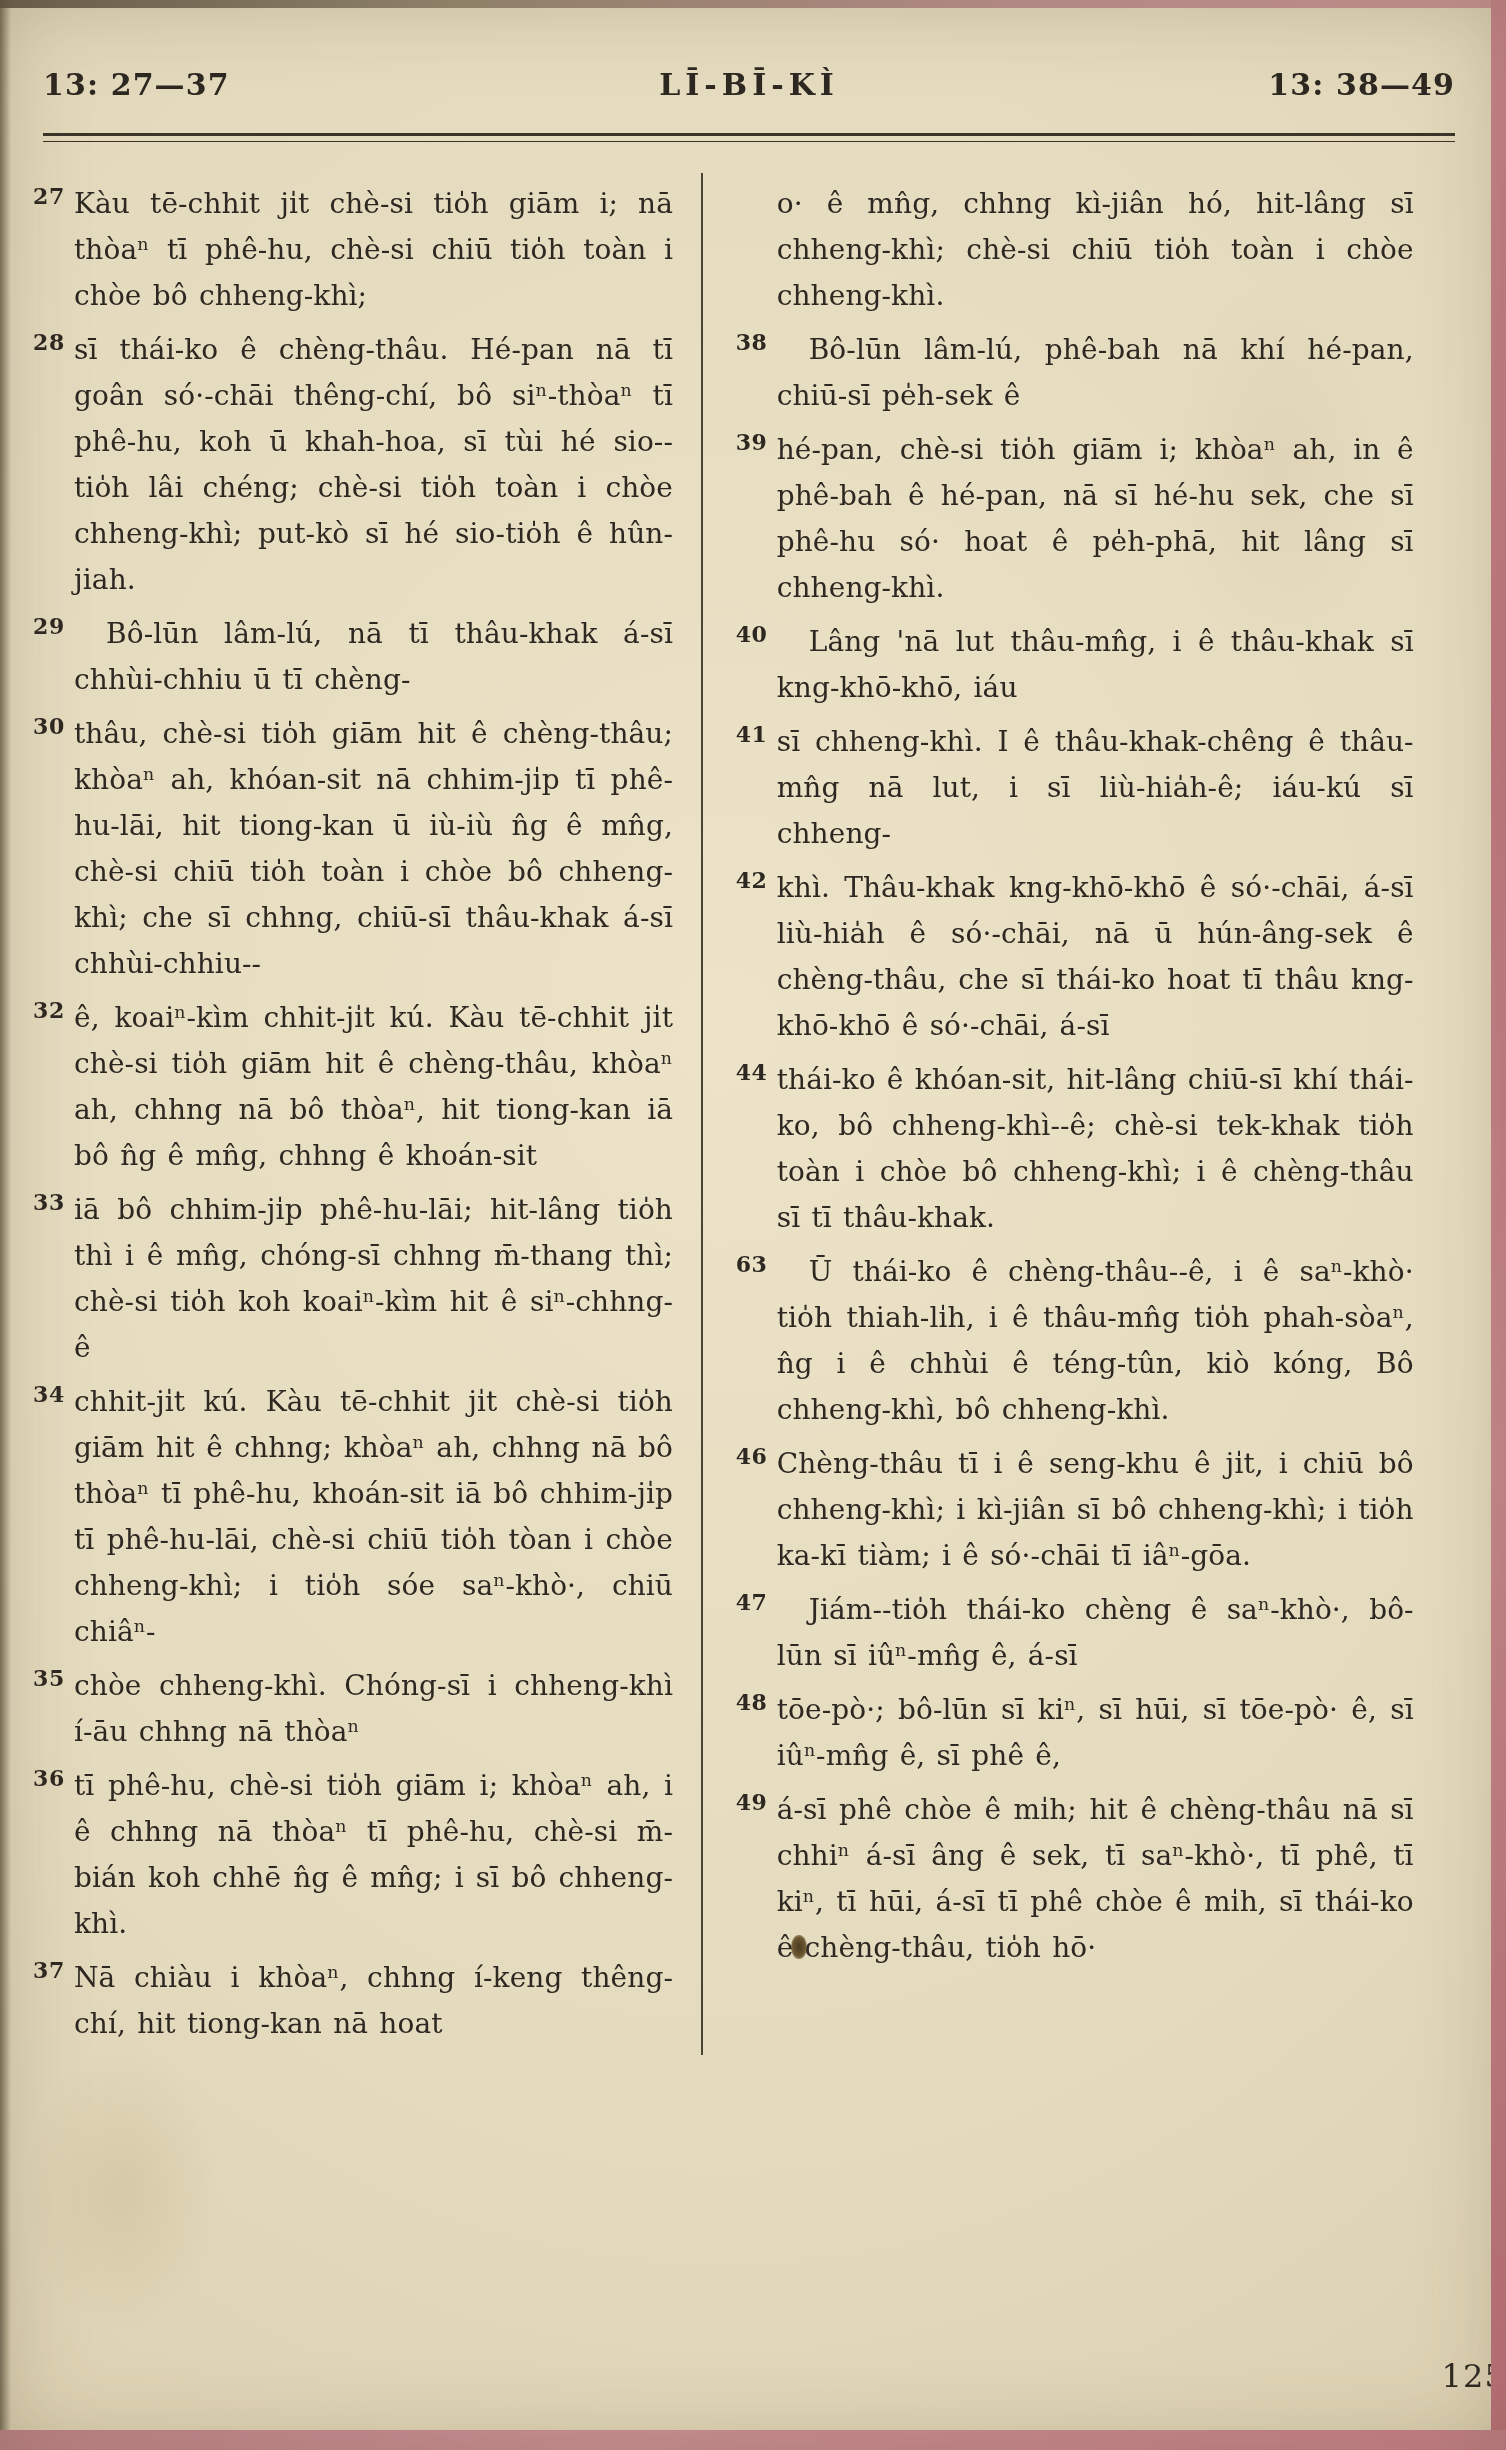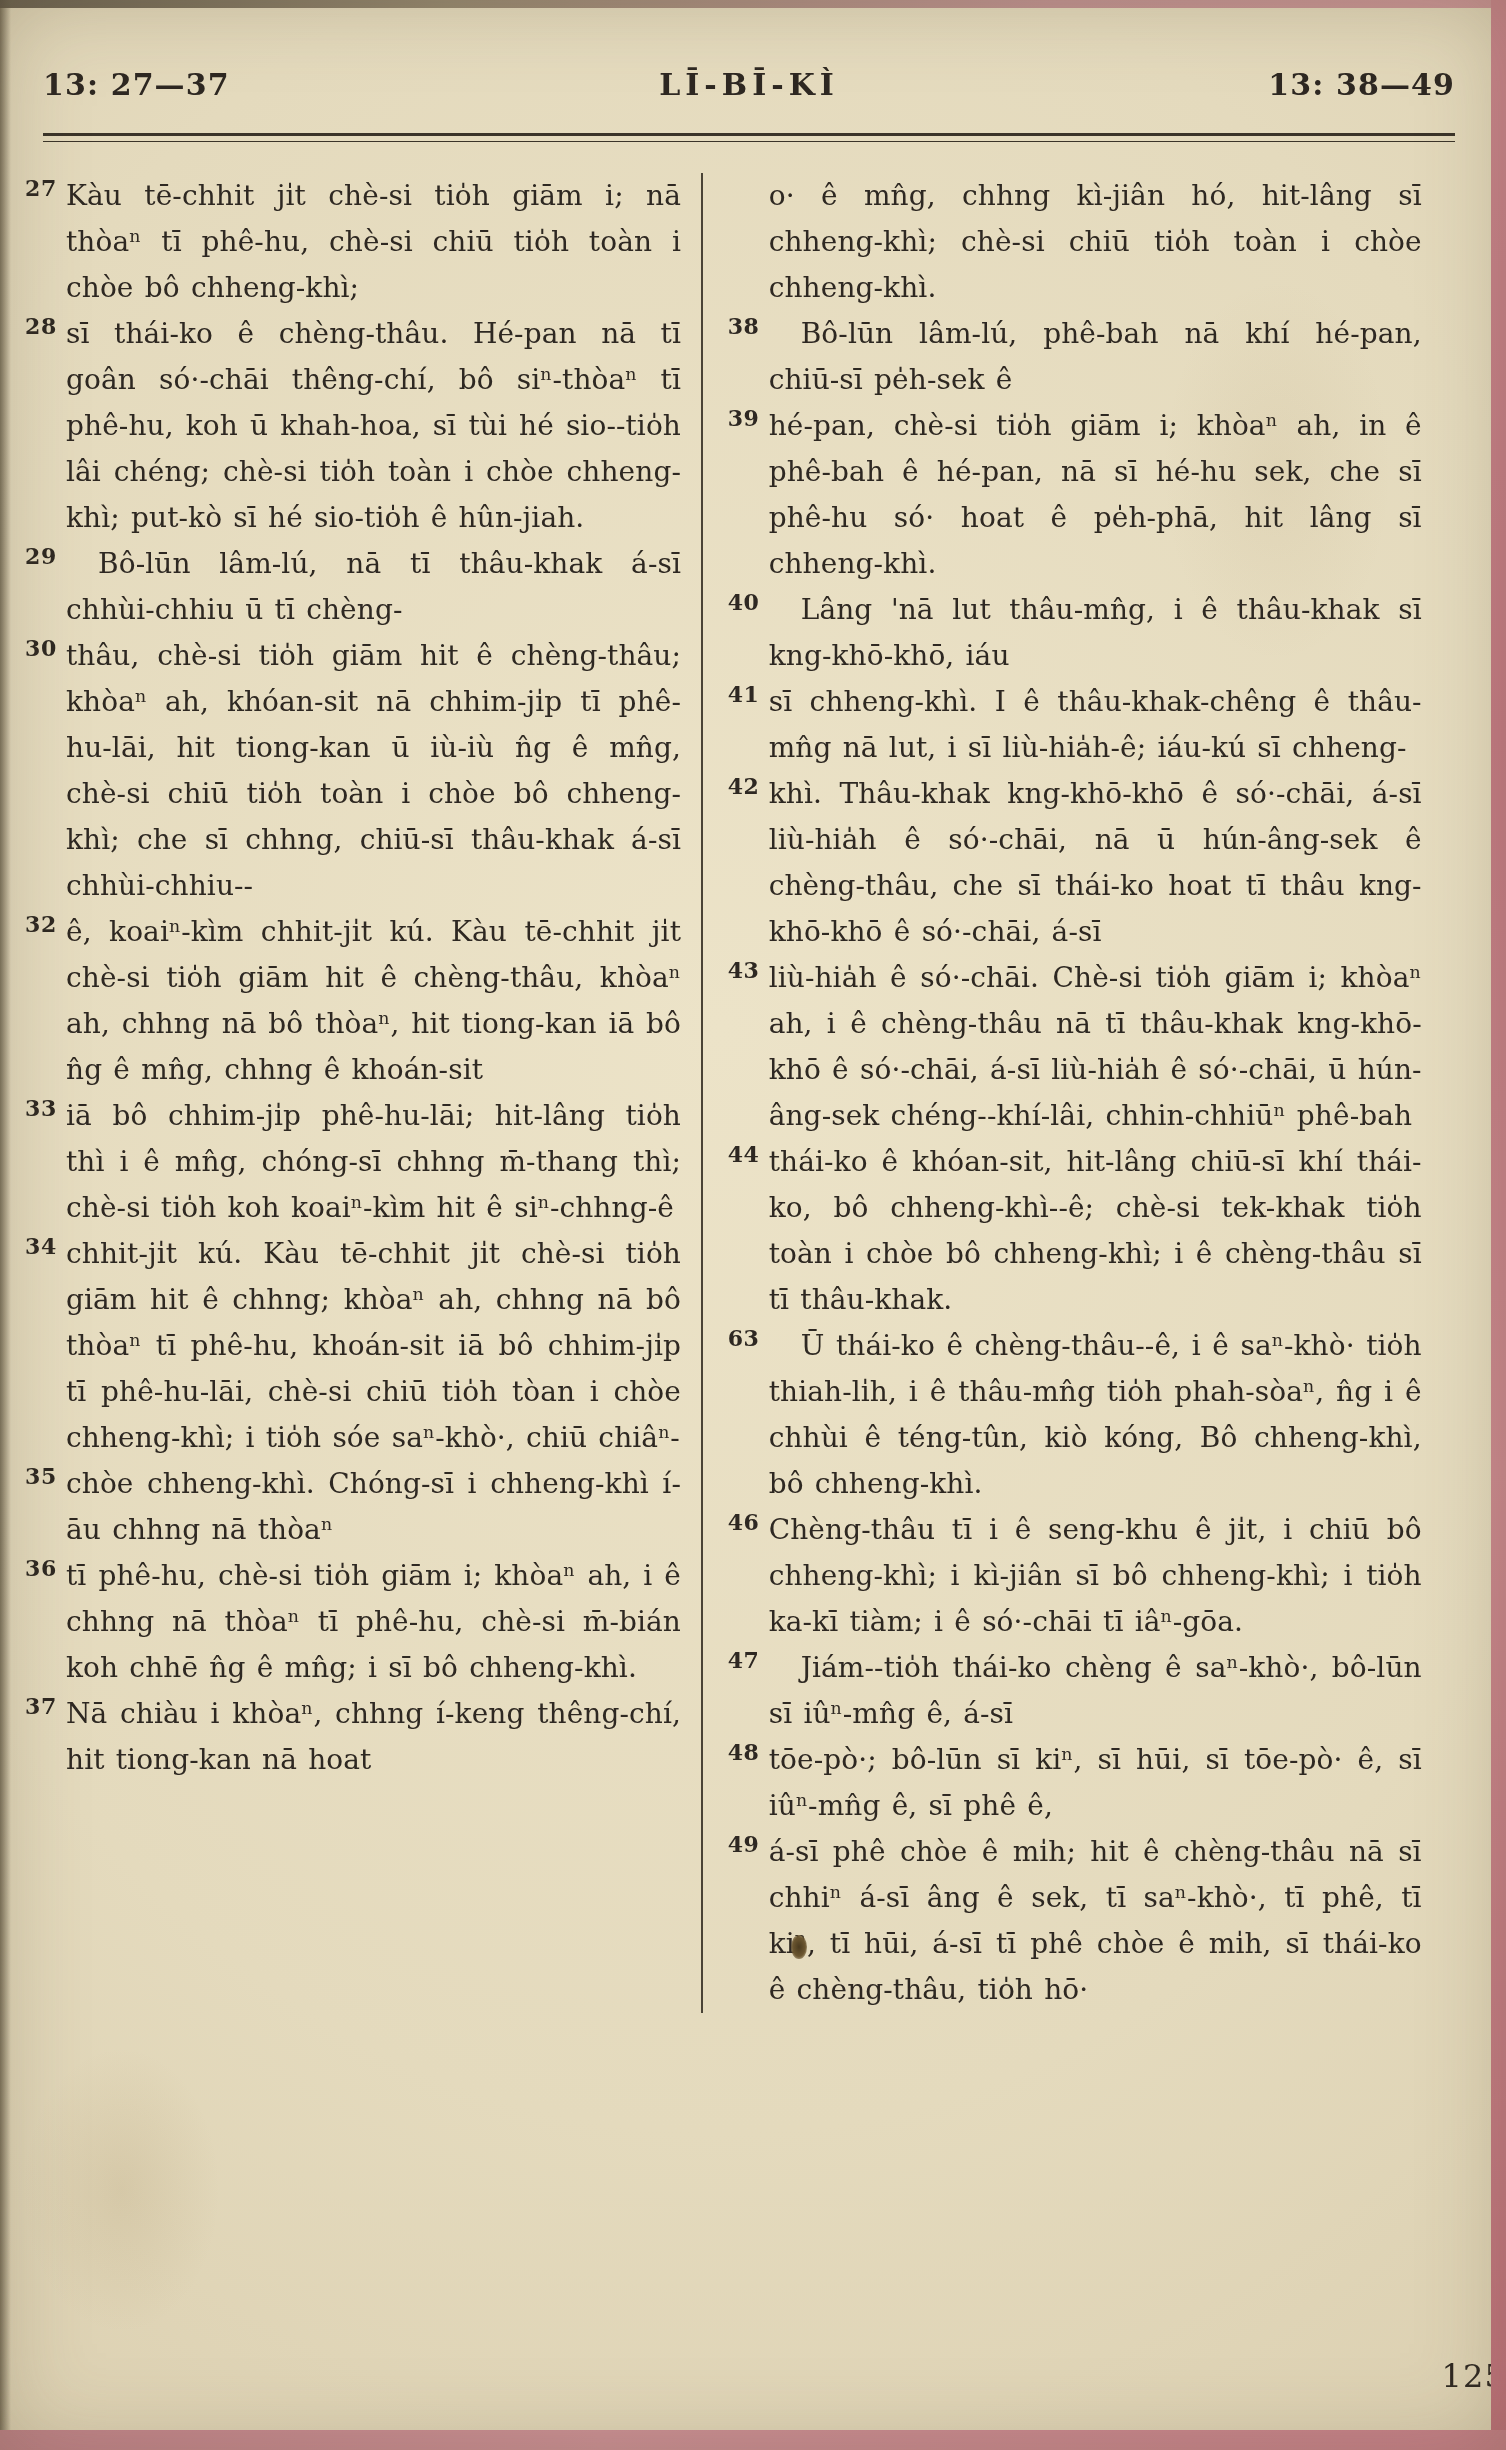--- a/index.html
+++ b/index.html
@@ -73,21 +73,21 @@
   .main {
     position: absolute; top: 173px; left: 66px; right: 39px;
     display: flex; align-items: stretch;
   }
   .col { font-size: 28px; line-height: 46px; text-align: justify;
          word-spacing: 2.2px; letter-spacing: 0.1px; }
   .col-left  { width: 615px; }
   .divider   { width: 1.7px; background: #4a4336; margin-left: 20px; }
   .col-right { width: 653px; margin-left: 66px; }
 
-  .verse { margin: 0; position: relative; }
+  .verse { margin: 8px; position: relative; }
   .verse.indent { text-indent: 32px; }
   .vnum {
     position: absolute; left: -41px; top: 3.9px;
     font-weight: bold; font-size: 22px; line-height: 1;
     letter-spacing: 0.6px; text-indent: 0;
   }
 
   .footer {
     position: absolute; bottom: 55px; left: 0; right: 0;
     text-align: right; font-size: 32px; letter-spacing: 1.1px;
@@ -123,21 +123,20 @@
         <p class="verse"><span class="vnum">37</span><span class="vtext">Nā chiàu i khòaⁿ, chhng í-keng thêng-chí, hit tiong-kan nā hoat</span></p>
       </section>
     <div class="divider"></div>
     <section class="col col-right">
         <p class="verse"><span class="vtext">o· ê mn̂g, chhng kì-jiân hó, hit-lâng sī chheng-khì; chè-si chiū tio̍h toàn i chòe chheng-khì.</span></p>
         <p class="verse indent"><span class="vnum">38</span><span class="vtext">Bô-lūn lâm-lú, phê-bah nā khí hé-pan, chiū-sī pe̍h-sek ê</span></p>
         <p class="verse"><span class="vnum">39</span><span class="vtext">hé-pan, chè-si tio̍h giām i; khòaⁿ ah, in ê phê-bah ê hé-pan, nā sī hé-hu sek, che sī phê-hu só· hoat ê pe̍h-phā, hit lâng sī chheng-khì.</span></p>
         <p class="verse indent"><span class="vnum">40</span><span class="vtext">Lâng 'nā lut thâu-mn̂g, i ê thâu-khak sī kng-khō-khō, iáu</span></p>
         <p class="verse"><span class="vnum">41</span><span class="vtext">sī chheng-khì. I ê thâu-khak-chêng ê thâu-mn̂g nā lut, i sī liù-hia̍h-ê; iáu-kú sī chheng-</span></p>
         <p class="verse"><span class="vnum">42</span><span class="vtext">khì. Thâu-khak kng-khō-khō ê só·-chāi, á-sī liù-hia̍h ê só·-chāi, nā ū hún-âng-sek ê chèng-thâu, che sī thái-ko hoat tī thâu kng-khō-khō ê só·-chāi, á-sī</span></p>
-        <p class="verse"><span class="vnum">43</span><span class="vtext">liù-hia̍h ê só·-chāi. Chè-si tio̍h giām i; khòaⁿ ah, i ê chèng-thâu nā tī thâu-khak kng-khō-khō ê só·-chāi, á-sī liù-hia̍h ê só·-chāi, ū hún-âng-sek chéng--khí-lâi, chhin-chhiūⁿ phê-bah</span></p>
         <p class="verse"><span class="vnum">44</span><span class="vtext">thái-ko ê khóan-sit, hit-lâng chiū-sī khí thái-ko, bô chheng-khì--ê; chè-si tek-khak tio̍h toàn i chòe bô chheng-khì; i ê chèng-thâu sī tī thâu-khak.</span></p>
         <p class="verse indent"><span class="vnum">63</span><span class="vtext">Ū thái-ko ê chèng-thâu--ê, i ê saⁿ-khò· tio̍h thiah-li̍h, i ê thâu-mn̂g tio̍h phah-sòaⁿ, n̂g i ê chhùi ê téng-tûn, kiò kóng, Bô chheng-khì, bô chheng-khì.</span></p>
         <p class="verse"><span class="vnum">46</span><span class="vtext">Chèng-thâu tī i ê seng-khu ê ji̍t, i chiū bô chheng-khì; i kì-jiân sī bô chheng-khì; i tio̍h ka-kī tiàm; i ê só·-chāi tī iâⁿ-gōa.</span></p>
         <p class="verse indent"><span class="vnum">47</span><span class="vtext">Jiám--tio̍h thái-ko chèng ê saⁿ-khò·, bô-lūn sī iûⁿ-mn̂g ê, á-sī</span></p>
         <p class="verse"><span class="vnum">48</span><span class="vtext">tōe-pò·; bô-lūn sī kiⁿ, sī hūi, sī tōe-pò· ê, sī iûⁿ-mn̂g ê, sī phê ê,</span></p>
         <p class="verse"><span class="vnum">49</span><span class="vtext">á-sī phê chòe ê mi̍h; hit ê chèng-thâu nā sī chhiⁿ á-sī âng ê sek, tī saⁿ-khò·, tī phê, tī kiⁿ, tī hūi, á-sī tī phê chòe ê mi̍h, sī thái-ko ê chèng-thâu, tio̍h hō·</span></p>
       </section>
   </main>
 
   <div class="ink-blot"></div>

